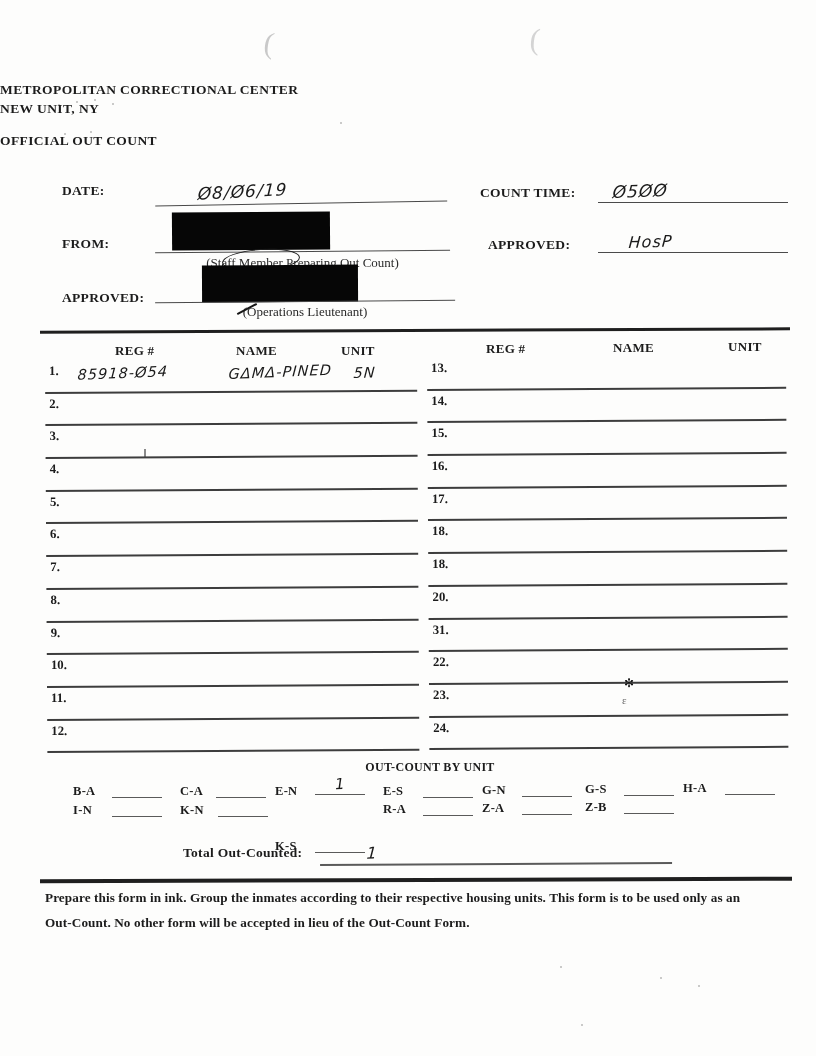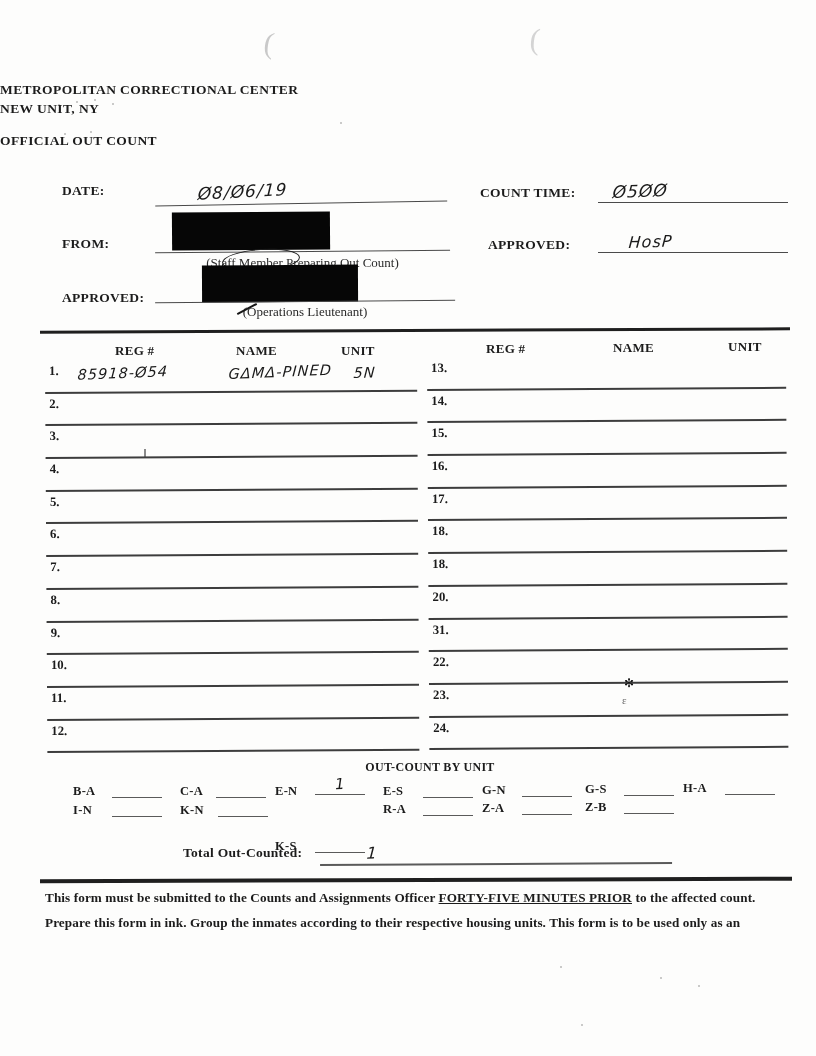--- a/index.html
+++ b/index.html
@@ -232,17 +232,17 @@
     <span class="ocline" style="left:39px;"><span class="ocval"></span></span>
   </div>
 
   <div class="abs label" style="left:183px;top:845px;">Total Out-Counted:</div>
   <div class="abs" style="left:320px;top:838px;width:352px;height:25px;border-bottom:2px solid #5a5a5a;transform:rotate(-.3deg);">
     <span class="hw" style="position:absolute;left:46px;bottom:1px;font-size:16px;">1</span>
   </div>
 
   <div class="abs rule" style="left:40px;top:878px;width:752px;height:3.5px;transform:rotate(-.2deg);"></div>
   <div class="abs footer-text" style="left:45px;top:885px;width:748px;">
-    <div><span>This form must be submitted to the Counts and Assignments Officer </span><span class="uline">FORTY-FIVE MINUTES PRIOR</span><span> to the affected count.</span></div>
     <div>Prepare this form in ink.  Group the inmates according to their respective housing units.  This form is to be used only as an</div>
+    <div>Out-Count.  No other form will be accepted in lieu of the Out-Count Form.</div>
   </div>
 
 </div>
 
 </body></html>

